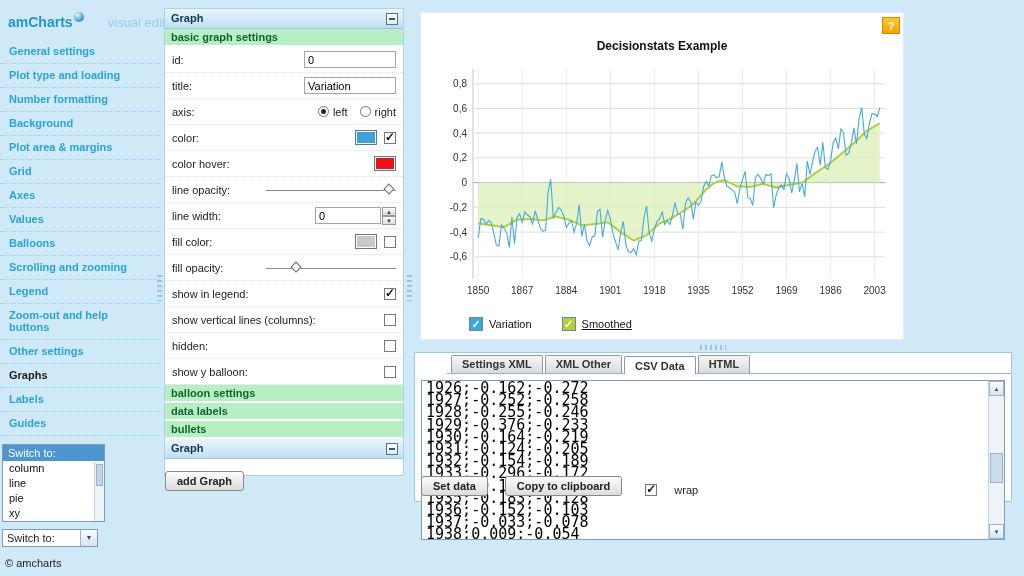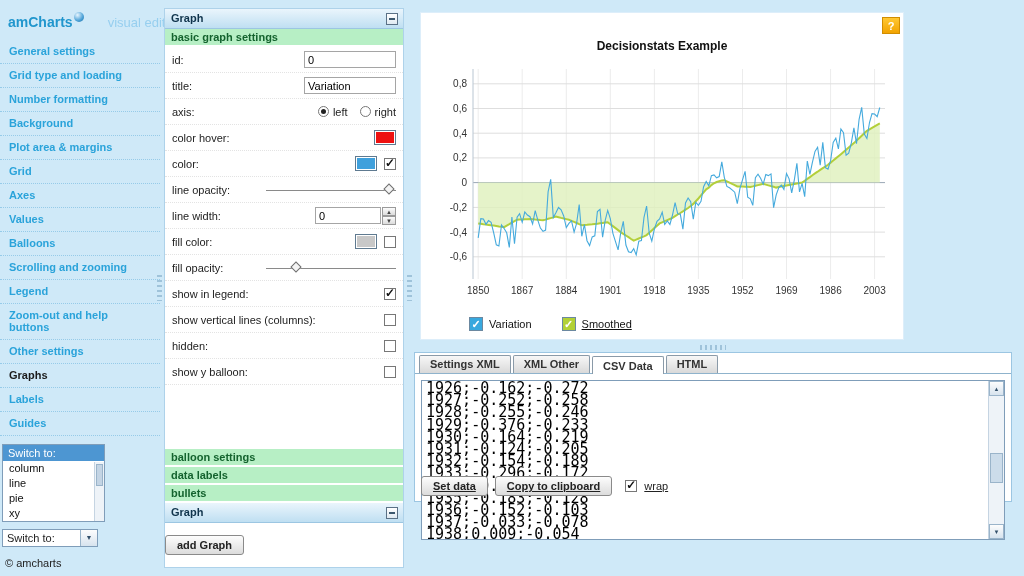--- a/index.html
+++ b/index.html
@@ -26,21 +26,21 @@
   .sel-btn { width:17px; height:16px; background:linear-gradient(#fdfdfd,#d7e3ee); border-left:1px solid #9ab4ca; text-align:center; font-size:7px; color:#33506b; line-height:16px; }
   .copyright { position:absolute; left:5px; top:557px; color:#222; }
 
   
   .vgrip { position:absolute; width:5px; height:26px; top:275px;
     background:repeating-linear-gradient(#9fc3da 0 2px, transparent 2px 5px); cursor:col-resize; }
   .hgrip { position:absolute; width:26px; height:5px;
     background:repeating-linear-gradient(90deg, #9fc3da 0 2px, transparent 2px 5px); cursor:row-resize; }
 
   
-  #graph-panel { position:absolute; left:164px; top:8px; width:240px; height:560px; background:#fff;
+  #graph-panel { position:absolute; left:164px; top:8px; width:240px; height:468px; background:#fff;
     border:1px solid #aed2ea; display:flex; flex-direction:column; }
   .panel-header { height:20px; flex:0 0 20px; background:linear-gradient(#eaf5fc,#bfdff2); border-bottom:1px solid #9cc6e2;
     font-weight:bold; color:#10344c; padding:3px 6px; position:relative; }
   .collapse-icon { position:absolute; right:5px; top:4px; width:12px; height:12px; border:1px solid #5a7186;
     background:linear-gradient(#ffffff,#dfeaf2); cursor:pointer; }
   .collapse-icon::after { content:""; display:block; margin:4px 2px 0; height:2px; background:#3c586e; }
   .green-bar { flex:0 0 18px; height:18px; background:#b7efc5; color:#14632e; font-weight:bold; padding:2px 6px; border-bottom:2px solid #fff; }
   .rows { flex:0 0 auto; }
   .row { height:26px; display:flex; align-items:center; justify-content:space-between; padding:0 7px; border-bottom:1px dotted #e3e3e3; }
   .flabel { color:#222; }
@@ -70,49 +70,49 @@
     border:1px solid #d18d00; color:#fff; font-weight:bold; text-align:center; line-height:16px; cursor:pointer; }
   .chart-title { position:absolute; left:0; right:0; top:26px; text-align:center; font-weight:bold; font-size:12px; color:#111; }
   #chart-svg { position:absolute; left:6px; top:42px; }
   #chart-legend { position:absolute; left:48px; bottom:8px; display:flex; gap:30px; align-items:center; }
   .legend-item { display:flex; align-items:center; gap:6px; cursor:pointer; }
   .legend-check { width:14px; height:14px; border:1px solid #6b88a0; color:#fff; font-size:11px; font-weight:bold; line-height:13px; text-align:center; }
   .legend-label { color:#111; }
   .legend-label.u { text-decoration:underline; }
 
   
-  #data-panel { position:absolute; left:414px; top:352px; width:598px; height:150px; background:#fff; border:1px solid #9cc6e2; }
+  #data-panel { position:absolute; left:414px; top:352px; width:598px; height:150px; background:#fff; border:1px solid #9cc6e2;padding-left:32px; }
   #tab-bar { display:flex; gap:2px; padding:2px 4px 0; border-bottom:1px solid #8fb3cc; height:21px; }
   .tab { border:1px solid #8a9aa8; border-bottom:none; border-radius:2px 2px 0 0; background:linear-gradient(#f7f7f7,#d9d9d9);
     padding:2px 10px; font-weight:bold; color:#333; cursor:pointer; }
   .tab.active { background:#fff; position:relative; top:1px; padding-top:3px; }
   #csv-box { position:absolute; left:6px; top:27px; right:6px; height:160px; border:1px solid #7f9db9; background:#fff; overflow:hidden; }
   #csv-lines { position:absolute; left:0; top:0; right:17px; bottom:0; padding:1px 4px; font-family:"DejaVu Sans Mono",monospace;
     font-size:15px; line-height:12.2px; color:#000; cursor:text; }
   .vscroll { position:absolute; right:0; top:0; bottom:0; width:16px; background:#eef3f8; border-left:1px solid #c5d4e2; }
   .scroll-arrow { position:absolute; left:0; width:15px; height:15px; background:linear-gradient(#fdfdfd,#d7e3ee);
     border:1px solid #9ab4ca; text-align:center; font-size:6px; line-height:14px; color:#33506b; cursor:pointer; }
   .scroll-arrow.up { top:0; }
   .scroll-arrow.down { bottom:0; }
   .scroll-thumb { position:absolute; left:1px; top:72px; width:13px; height:30px; background:#ccdcea; border:1px solid #9ab4ca; cursor:grab; }
-  #data-controls { position:absolute; left:6px; bottom:5px; display:flex; align-items:center; gap:7px;text-decoration:underline; }
+  #data-controls { position:absolute; left:6px; bottom:5px; display:flex; align-items:flex-end; gap:17px; }
 </style>
 </head>
 <body>
 
 <div id="app">
 
   <div id="sidebar">
     <div class="logo">
       <span class="logo-brand">amCharts</span><span class="logo-sphere"></span>
       <span class="logo-sub">visual editor</span>
     </div>
     <div id="sidebar-menu">
         <div class="menu-item">General settings</div>
-        <div class="menu-item">Grid type and loading</div>
+        <div class="menu-item">Plot type and loading</div>
         <div class="menu-item">Number formatting</div>
         <div class="menu-item">Background</div>
         <div class="menu-item">Plot area &amp; margins</div>
         <div class="menu-item">Grid</div>
         <div class="menu-item">Axes</div>
         <div class="menu-item">Values</div>
         <div class="menu-item">Balloons</div>
         <div class="menu-item">Scrolling and zooming</div>
         <div class="menu-item">Legend</div>
         <div class="menu-item">Zoom-out and help buttons</div>
@@ -165,29 +165,29 @@
       <div class="row">
         <span class="flabel">axis:</span>
         <span class="ctrl" style="gap:4px;align-items:center;">
           <span class="radio checked"></span>
           <span>left</span>
           <span class="radio" style="margin-left:8px;"></span>
           <span>right</span>
         </span>
       </div>
       <div class="row">
-        <span class="flabel">color hover:</span>
-        <span class="swatch" style="background: linear-gradient(rgb(238, 17, 17), rgb(238, 17, 17));"></span>
-      </div>
-      <div class="row">
         <span class="flabel">color:</span>
         <span class="ctrl">
           <span class="swatch" style="background: linear-gradient(rgb(63, 160, 220), rgb(63, 160, 220));"></span>
           <span class="cb checked"></span>
         </span>
+      </div>
+      <div class="row">
+        <span class="flabel">color hover:</span>
+        <span class="swatch" style="background: linear-gradient(rgb(238, 17, 17), rgb(238, 17, 17));"></span>
       </div>
       <div class="row">
         <span class="flabel">line opacity:</span>
         <span class="slider">
           <span class="track"></span>
           <span class="handle" style="left: 119px;"></span>
         </span>
       </div>
       <div class="row">
         <span class="flabel">line width:</span>

